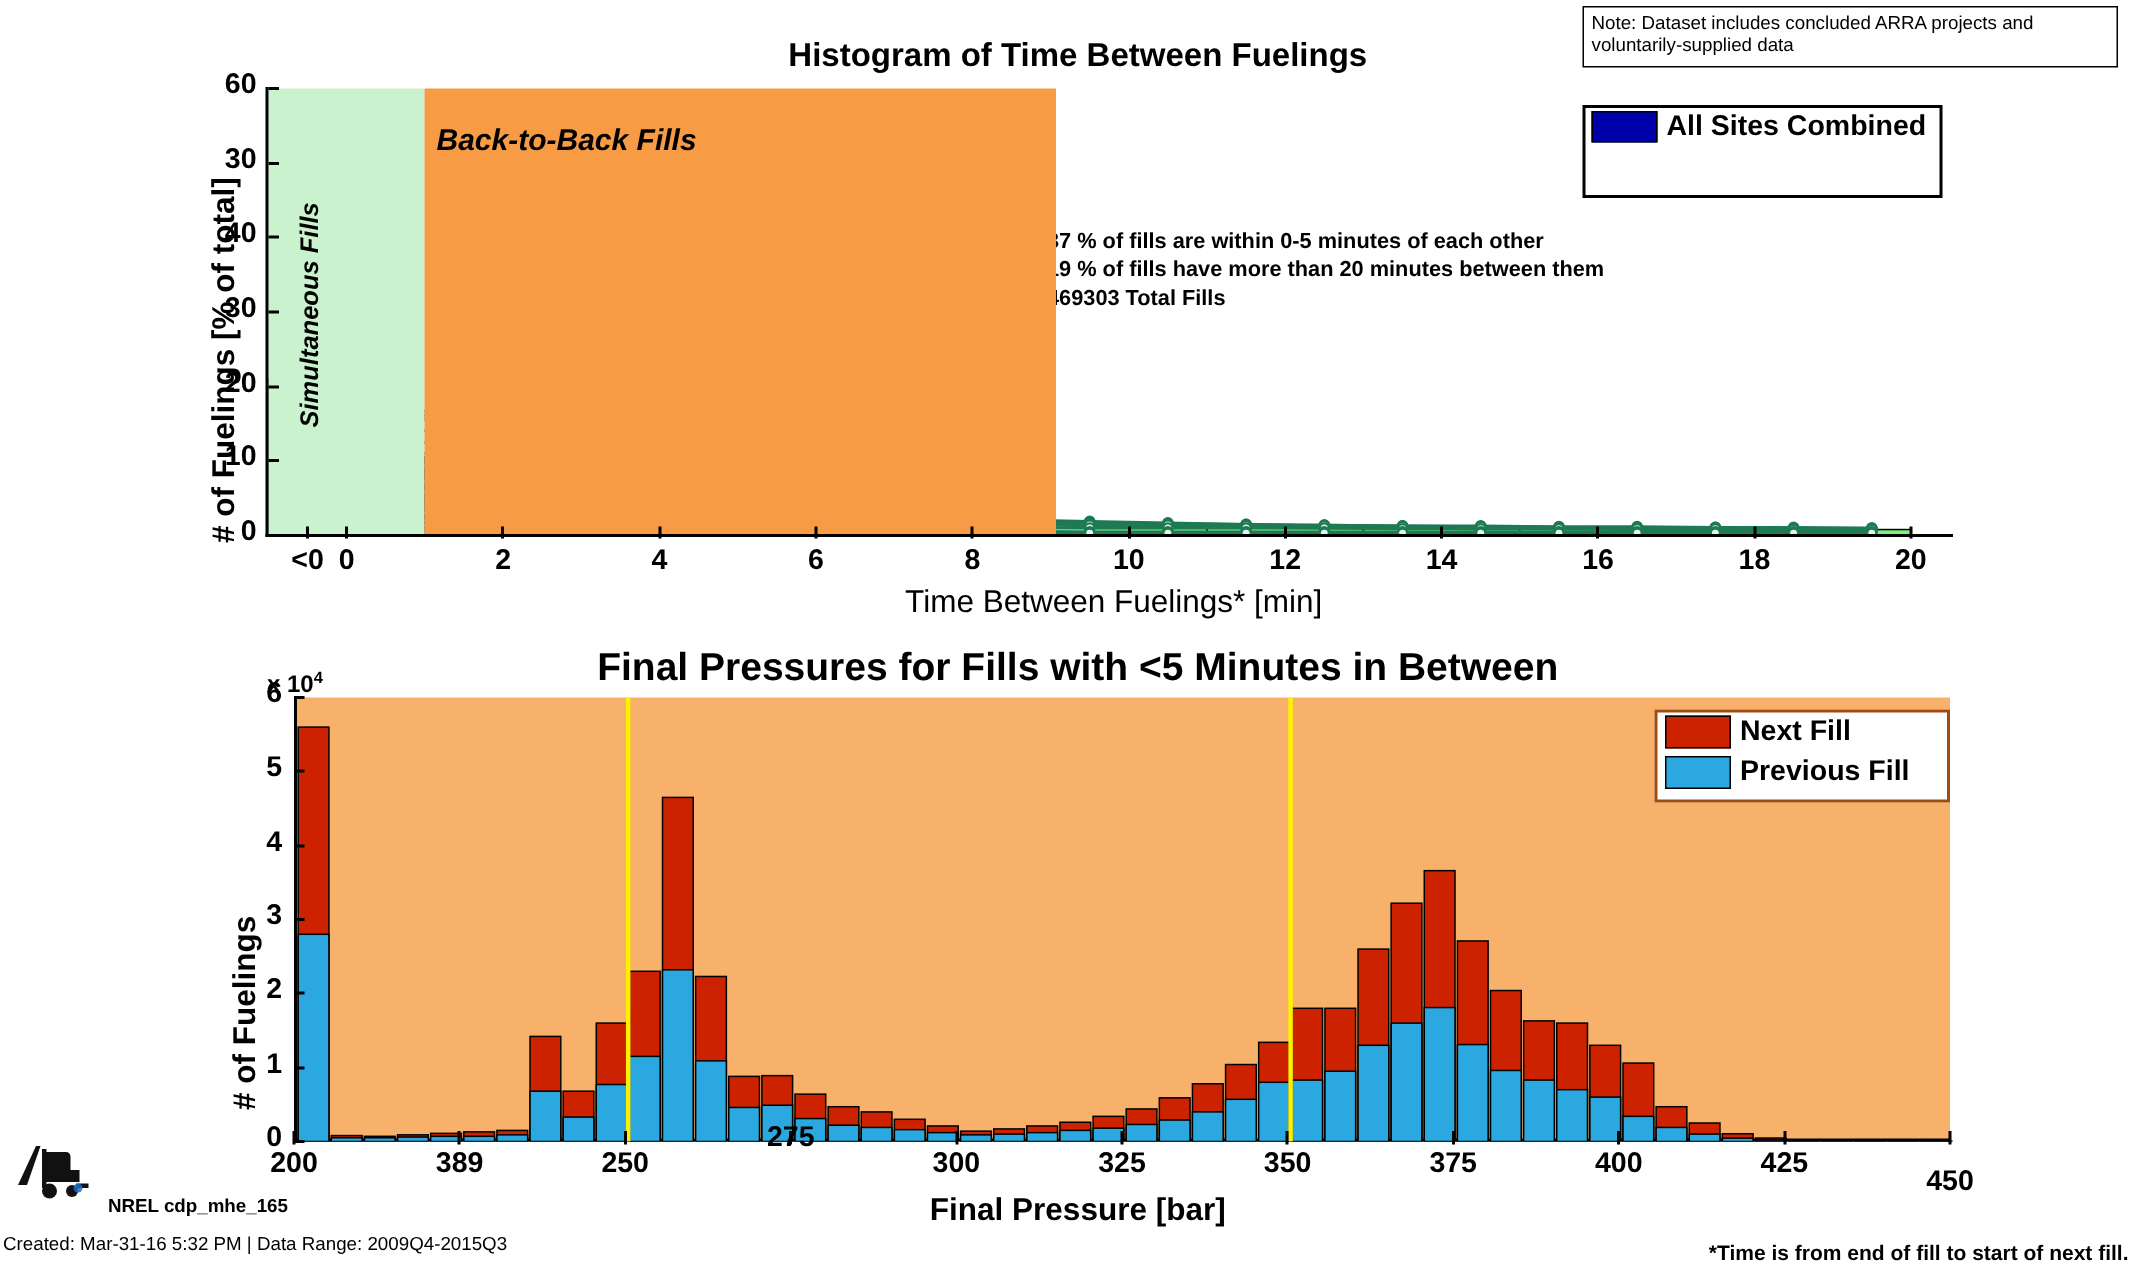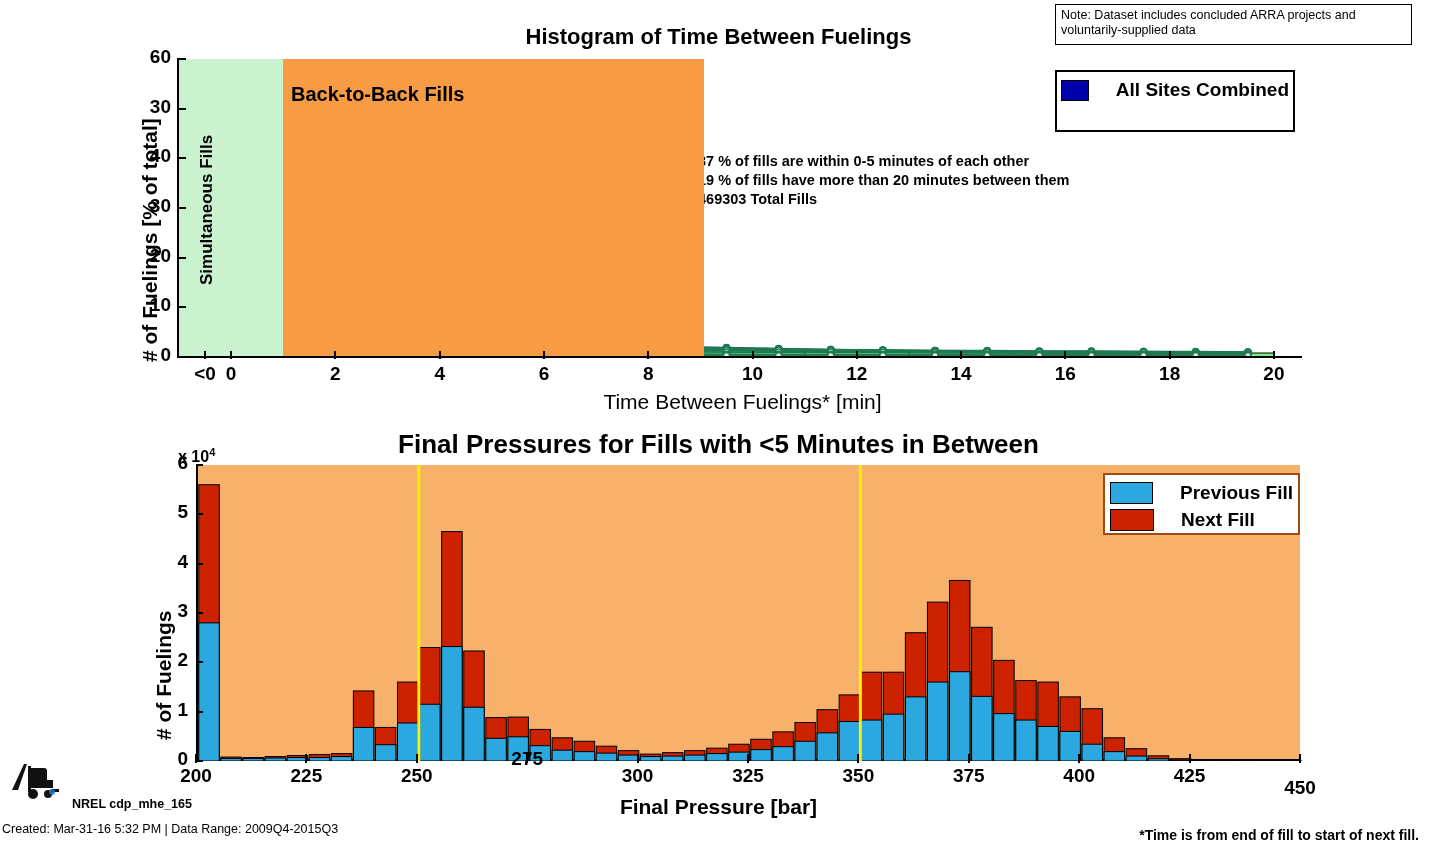--- a/index.html
+++ b/index.html
@@ -5,21 +5,21 @@
   html,body{margin:0;padding:0;background:#fff;}
   body{width:1437px;height:858px;position:relative;overflow:hidden;
        font-family:"Liberation Sans",sans-serif;color:#000;}
   .abs{position:absolute;}
   
   #note-box{left:1055px;top:4px;width:357px;height:41px;border:1px solid #000;
             background:#fff;box-sizing:border-box;padding:3px 5px;
             font-size:12.5px;line-height:15px;}
   #legend-top{left:1055px;top:70px;width:240px;height:62px;border:2px solid #000;
               background:#fff;box-sizing:border-box;padding:2px 4px;}
-  .lg-row{display:flex;align-items:flex-end;height:27px;gap:21px;}
+  .lg-row{display:flex;align-items:flex-start;height:27px;}
   .lg-swatch-blue{width:42px;height:19px;background:#0000AA;border:1px solid #000;}
   .lg-line{width:42px;height:19px;position:relative;}
   .lg-line:before{content:"";position:absolute;left:0;top:9px;width:42px;height:2.5px;
                   background:#1e7a54;}
   .lg-line:after{content:"";position:absolute;left:16px;top:5px;width:8px;height:8px;
                  border:2px solid #1e7a54;border-radius:50%;background:#d9f2e4;}
   .lg-text{font-size:19px;font-weight:bold;margin-left:6px;white-space:nowrap;}
   #legend-bot{left:1103px;top:473px;width:197px;height:62px;border:2px solid #a04b10;
               background:#fff;box-sizing:border-box;padding:2px 5px;}
   .lg-swatch-cyan{width:42px;height:20px;background:#2BA8E0;border:1px solid #000;}
@@ -34,21 +34,21 @@
           transform-origin:0 0;transform:rotate(-90deg);}
   #ylabel-top{left:138px;top:362px;}
   #ylabel-bot{left:152px;top:740px;}
   #exp-bot{left:178px;top:446px;font-size:16px;font-weight:bold;}
   #exp-bot sup{font-size:11px;}
 
   
   #annot{left:698px;top:152px;font-size:14.5px;line-height:19px;font-weight:bold;}
 
   
-  .plot{position:absolute;box-sizing:border-box;}
+  .plot{position:absolute;box-sizing:border-box;font-style:italic;}
   #plot-top{left:179px;top:59px;width:1121px;height:298px;}
   #plot-bot{left:196px;top:465px;width:1104px;height:296px;background:#F7B16A;
             border-left:2px solid #000;border-bottom:2px solid #000;}
   
   #band-sim{position:absolute;left:0;top:0;width:104px;height:298px;background:#CBF2CF;}
   #band-b2b{position:absolute;left:104px;top:0;width:421px;height:298px;background:#F79B45;}
   #axis-top-v{position:absolute;left:177px;top:58px;width:2px;height:300px;background:#000;}
   #axis-top-h{position:absolute;left:177px;top:356px;width:1125px;height:2px;background:#000;}
 
   .tick-lbl{position:absolute;font-size:19px;font-weight:bold;text-align:center;}
@@ -591,21 +591,21 @@
     <div class="ytick-lbl" style="left: 138px; width: 50px; top: 600px;">3</div>
     <div class="tick-mark" style="left: 196px; top: 612px; width: 7px; height: 2px;"></div>
     <div class="ytick-lbl" style="left: 138px; width: 50px; top: 550.667px;">4</div>
     <div class="tick-mark" style="left: 196px; top: 562.667px; width: 7px; height: 2px;"></div>
     <div class="ytick-lbl" style="left: 138px; width: 50px; top: 501.333px;">5</div>
     <div class="tick-mark" style="left: 196px; top: 513.333px; width: 7px; height: 2px;"></div>
     <div class="ytick-lbl" style="left: 138px; width: 50px; top: 452px;">6</div>
     <div class="tick-mark" style="left: 196px; top: 464px; width: 7px; height: 2px;"></div>
     <div class="tick-lbl" style="left: 161px; width: 70px; top: 765px;">200</div>
     <div class="tick-mark" style="left: 195px; top: 754px; width: 2px; height: 9px;"></div>
-    <div class="tick-lbl" style="left: 271.4px; width: 70px; top: 765px;">225</div>
+    <div class="tick-lbl" style="left: 271.4px; width: 70px; top: 765px;">389</div>
     <div class="tick-mark" style="left: 305.4px; top: 754px; width: 2px; height: 9px;"></div>
     <div class="tick-lbl" style="left: 381.8px; width: 70px; top: 765px;">250</div>
     <div class="tick-mark" style="left: 415.8px; top: 754px; width: 2px; height: 9px;"></div>
     <div class="tick-lbl" style="left: 492.2px; width: 70px; top: 748px;">275</div>
     <div class="tick-mark" style="left: 526.2px; top: 754px; width: 2px; height: 9px;"></div>
     <div class="tick-lbl" style="left: 602.6px; width: 70px; top: 765px;">300</div>
     <div class="tick-mark" style="left: 636.6px; top: 754px; width: 2px; height: 9px;"></div>
     <div class="tick-lbl" style="left: 713px; width: 70px; top: 765px;">325</div>
     <div class="tick-mark" style="left: 747px; top: 754px; width: 2px; height: 9px;"></div>
     <div class="tick-lbl" style="left: 823.4px; width: 70px; top: 765px;">350</div>
@@ -616,26 +616,26 @@
     <div class="tick-mark" style="left: 1078.2px; top: 754px; width: 2px; height: 9px;"></div>
     <div class="tick-lbl" style="left: 1154.6px; width: 70px; top: 765px;">425</div>
     <div class="tick-mark" style="left: 1188.6px; top: 754px; width: 2px; height: 9px;"></div>
     <div class="tick-lbl" style="left: 1265px; width: 70px; top: 765px; margin-top: 12px;">450</div>
     <div class="tick-mark" style="left: 1299px; top: 754px; width: 2px; height: 9px;"></div>
   </div>
 <div class="abs" id="xlabel-bot">Final Pressure [bar]</div>
 
 <div class="abs" id="legend-bot">
   <div class="lg-row">
+    <span class="lg-swatch-red"></span>
+    <span class="lg-text">Next Fill</span>
+  </div>
+  <div class="lg-row">
     <span class="lg-swatch-cyan"></span>
     <span class="lg-text">Previous Fill</span>
-  </div>
-  <div class="lg-row">
-    <span class="lg-swatch-red"></span>
-    <span class="lg-text">Next Fill</span>
   </div>
 </div>
 
 <div class="abs" id="forklift">
   <svg width="52" height="40" viewBox="0 0 52 40">
     <path d="M4 30 L16 4 L19 4 L10 30 Z" fill="#111"></path>
     <path d="M22 8 h14 a3 3 0 0 1 3 3 v9 h6 v8 h-23 z" fill="#111"></path>
     <rect x="20" y="6" width="3" height="26" fill="#111"></rect>
     <rect x="43" y="29" width="8" height="3" fill="#111"></rect>
     <circle cx="25" cy="34" r="5" fill="#111"></circle>

